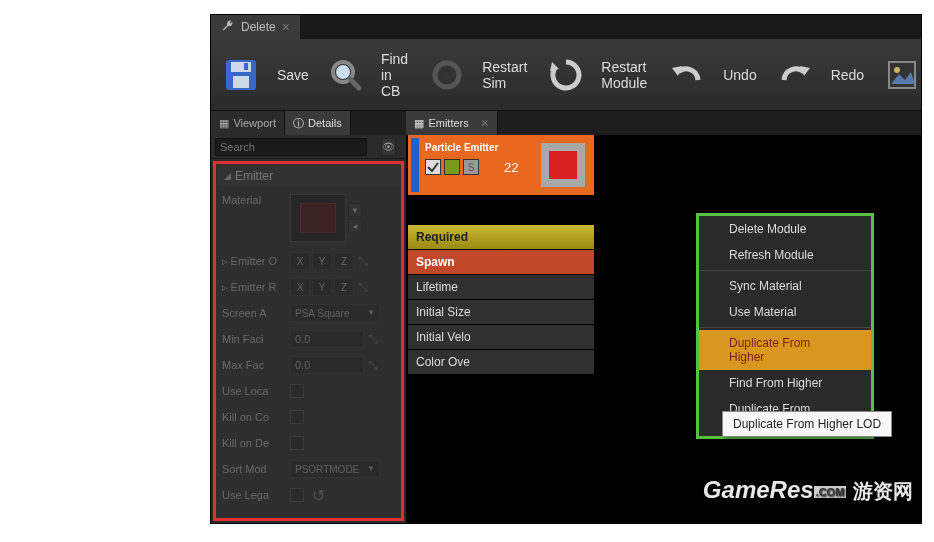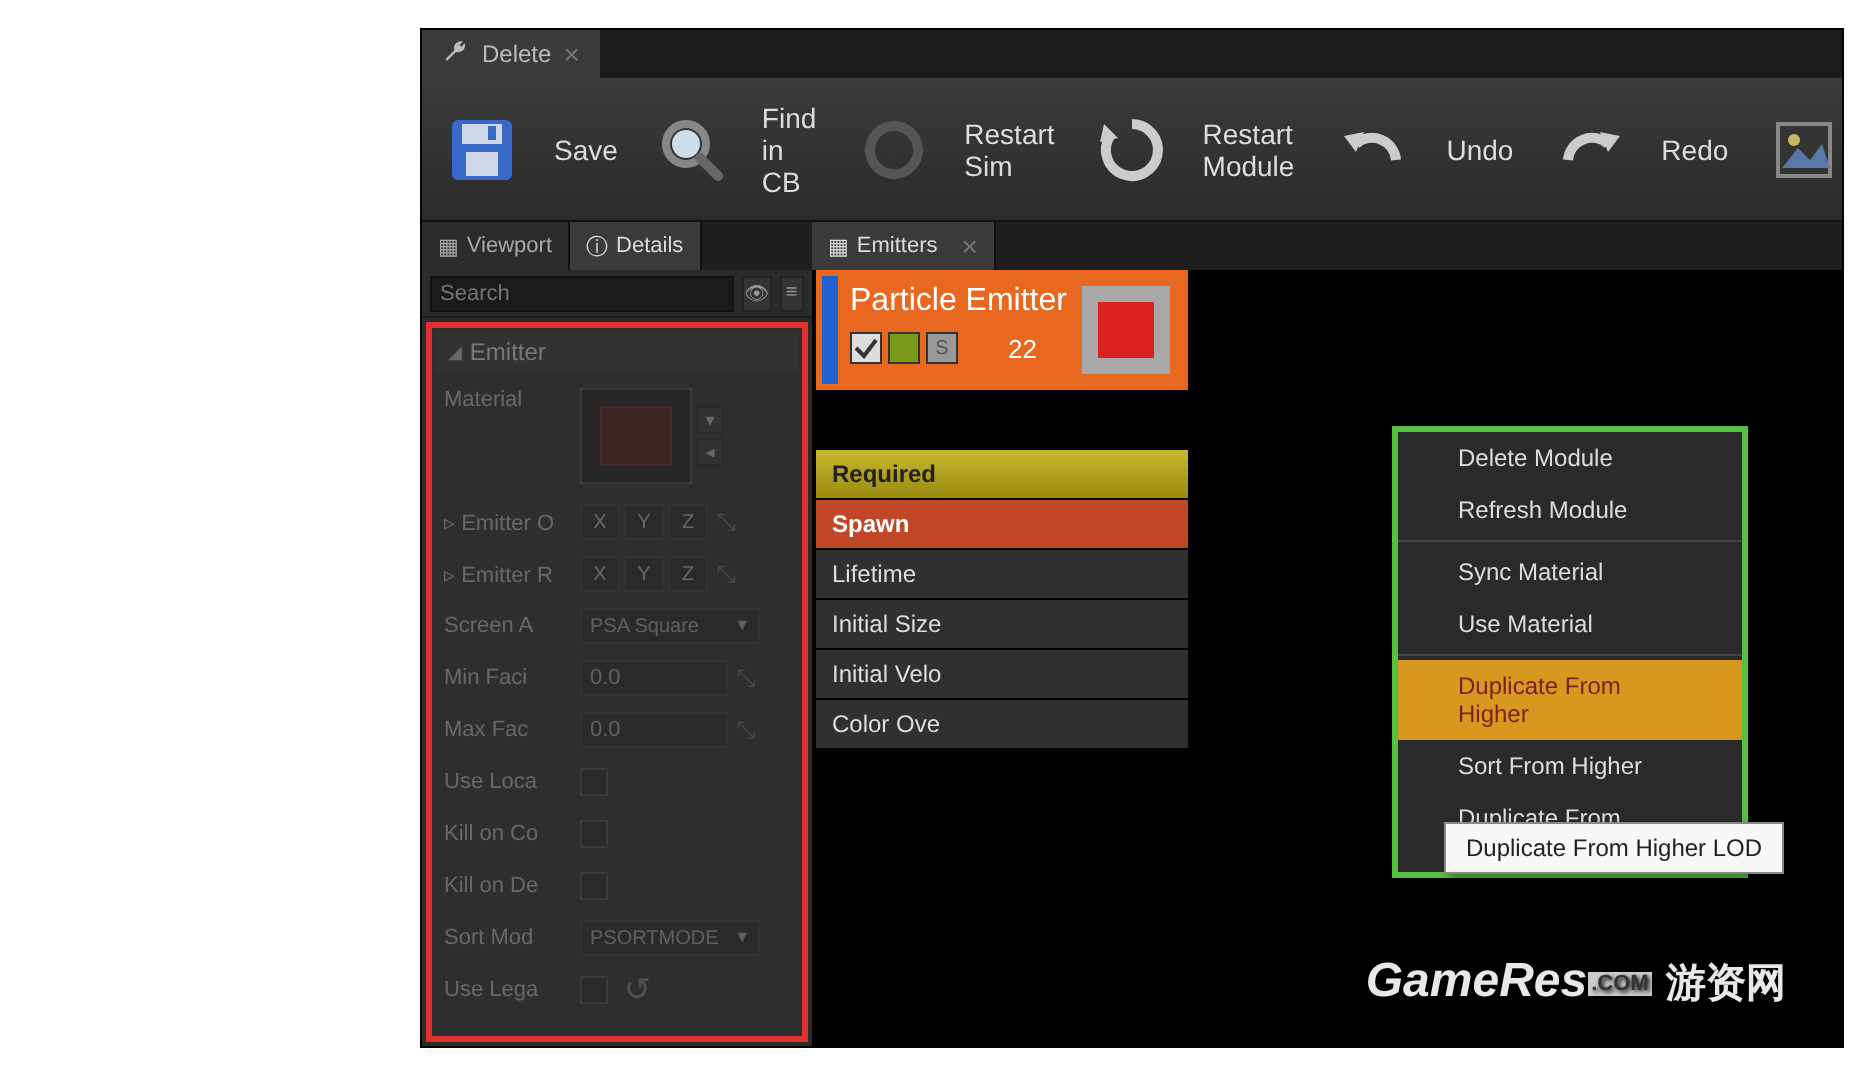--- a/index.html
+++ b/index.html
@@ -10,21 +10,21 @@
 .tab-close { color: #777; font-size: 14px; }
 .wrench-icon { width: 14px; height: 14px; }
 .toolbar { height: 72px; background: linear-gradient(#3a3a3a, #2b2b2b); display: flex; padding: 4px 2px; gap: 2px; border-bottom: 1px solid #111; }
 .tool-btn { display: flex; align-items: center; justify-content: center; color: #ddd; font-size: 14px; padding: 2px 8px; gap: 16px; cursor: pointer; }
 .tool-icon { width: 40px; height: 40px; display: flex; align-items: center; justify-content: center; }
 .panels { display: flex; height: calc(100% - 96px); }
 .left-panel { width: 195px; background: #2b2b2b; display: flex; flex-direction: column; }
 .panel-tabs { height: 24px; display: flex; background: #1e1e1e; }
 .panel-tab { padding: 0 8px; display: flex; align-items: center; gap: 4px; font-size: 11px; color: #aaa; background: #2b2b2b; border-right: 1px solid #111; }
 .panel-tab.active { background: #3a3a3a; color: #ddd; }
-.search-row { height: 24px; display: flex; align-items: center; padding: 2px 4px; gap: 4px; background: #2b2b2b; border-bottom: 1px solid #1a1a1a; }
+.search-row { height: 24px; display: flex; align-items: center; padding: 2px 4px; gap: 14px; background: #2b2b2b; border-bottom: 1px solid #1a1a1a; }
 .search-input { flex: 1; background: #1a1a1a; border: 1px solid #111; color: #666; font-size: 11px; padding: 2px 4px; height: 18px; }
 .eye-btn, .list-btn { width: 18px; height: 18px; background: #333; border: 1px solid #222; display: flex; align-items: center; justify-content: center; color: #999; font-size: 10px; }
 .red-box { border: 3px solid #e03030; margin: 2px; padding: 2px; flex: 1; overflow: hidden; position: relative; }
 .red-box::after { content: ""; position: absolute; inset: 0; background: rgba(50,50,50,0.55); pointer-events: none; }
 .section-hdr { background: #333; color: #ccc; font-size: 12px; padding: 3px 6px; display: flex; align-items: center; }
 .section-hdr::before { content: "◢"; font-size: 9px; margin-right: 4px; transform: rotate(0deg); color: #aaa; }
 .prop-row { display: flex; align-items: center; padding: 2px 4px; height: 26px; }
 .prop-row.tall { height: 62px; align-items: flex-start; padding-top: 8px; }
 .prop-label { width: 68px; font-size: 11px; color: #aaa; white-space: nowrap; overflow: hidden; }
 .prop-field { flex: 1; display: flex; gap: 2px; align-items: center; }
@@ -36,21 +36,21 @@
 .select-input { background: #222; border: 1px solid #333; color: #999; font-size: 10px; padding: 1px 4px; height: 18px; width: 90px; display: flex; align-items: center; justify-content: space-between; }
 .checkbox { width: 14px; height: 14px; background: #222; border: 1px solid #444; }
 .resize-corner { width: 14px; height: 14px; color: #666; font-size: 12px; display: flex; align-items: center; justify-content: center; }
 
 .right-panel { flex: 1; background: #000; position: relative; }
 .emitters-tabs { height: 24px; display: flex; background: #1e1e1e; }
 .emitter-canvas { position: relative; }
 .emitter-header { position: absolute; left: 2px; top: 0px; width: 186px; height: 60px; border: 3px solid #e86820; background: #e86820; display: flex; }
 .emitter-left-bar { width: 8px; background: #2060d0; }
 .emitter-body { flex: 1; padding: 4px 6px; }
-.emitter-title { color: #fff; font-size: 16px; font-weight: normal; }
+.emitter-title { color: #fff; font-size: 10px; font-weight: bold; }
 .emitter-icons { display: flex; gap: 3px; margin-top: 6px; align-items: center; }
 .eicon { width: 16px; height: 16px; border: 1px solid #333; }
 .eicon.check { background: #ddd; }
 .eicon.dots { background: #7a9b1a; }
 .eicon.s { background: #999; color: #555; font-size: 10px; display: flex; align-items: center; justify-content: center; }
 .emitter-count { color: #fff; font-size: 13px; margin-left: 22px; }
 .emitter-thumb { width: 44px; height: 44px; background: #a8a8a8; margin: 5px 6px 0 0; display: flex; align-items: center; justify-content: center; }
 .emitter-thumb-inner { width: 28px; height: 28px; background: #d82020; }
 
 .module-list { position: absolute; left: 2px; top: 90px; width: 186px; }
@@ -59,21 +59,21 @@
 .mod-spawn { background: #c04828; color: #fff; font-weight: bold; }
 .mod-normal { background: #303030; }
 
 .green-box { position: absolute; left: 290px; top: 102px; width: 178px; border: 3px solid #58c040; background: #2a2a2a; z-index: 10; }
 .ctx-item { padding: 6px 30px; font-size: 12px; color: #ddd; cursor: pointer; }
 .ctx-sep { height: 1px; background: #444; margin: 2px 0; }
 .ctx-highlight { background: #d89820; color: #7f1d1d; }
 
 .tooltip { position: absolute; left: 316px; top: 300px; background: #f8f8f8; border: 1px solid #888; padding: 5px 10px; font-size: 12px; color: #222; z-index: 11; box-shadow: 2px 2px 4px rgba(0,0,0,0.4); }
 
-.watermark { position: absolute; right: 28px; bottom: 18px; font-size: 24px; font-weight: bold; font-style: italic; color: #e8e8e8; text-shadow: 1px 1px 2px #000; }
+.watermark { position: absolute; right: 8px; bottom: 18px; font-size: 24px; font-weight: bold; font-style: italic; color: #e8e8e8; text-shadow: 1px 1px 2px #000; }
 .watermark .cn { font-style: normal; font-size: 20px; }
 .watermark .dotcom { font-size: 11px; background: #ccc; color: #333; padding: 0 2px; vertical-align: middle; font-style: normal; }
 .tri { display: inline-block; font-size: 8px; transform: translateY(-1px); }
 </style>
 </head>
 <body>
 
 <div class="app">
 
   <div class="tabbar">
@@ -336,21 +336,21 @@
       </div>
 
       <div class="green-box">
         <div class="ctx-item">Delete Module</div>
         <div class="ctx-item">Refresh Module</div>
         <div class="ctx-sep"></div>
         <div class="ctx-item">Sync Material</div>
         <div class="ctx-item">Use Material</div>
         <div class="ctx-sep"></div>
         <div class="ctx-item ctx-highlight">Duplicate From Higher</div>
-        <div class="ctx-item">Sort From Higher</div>
+        <div class="ctx-item">Find From Higher</div>
         <div class="ctx-item">Duplicate From Highest</div>
       </div>
 
       <div class="tooltip">Duplicate From Higher LOD</div>
 
       <div class="watermark">
         <span>GameRes</span><span class="dotcom">.COM</span> <span class="cn">游资网</span>
       </div>
     </div>
 

